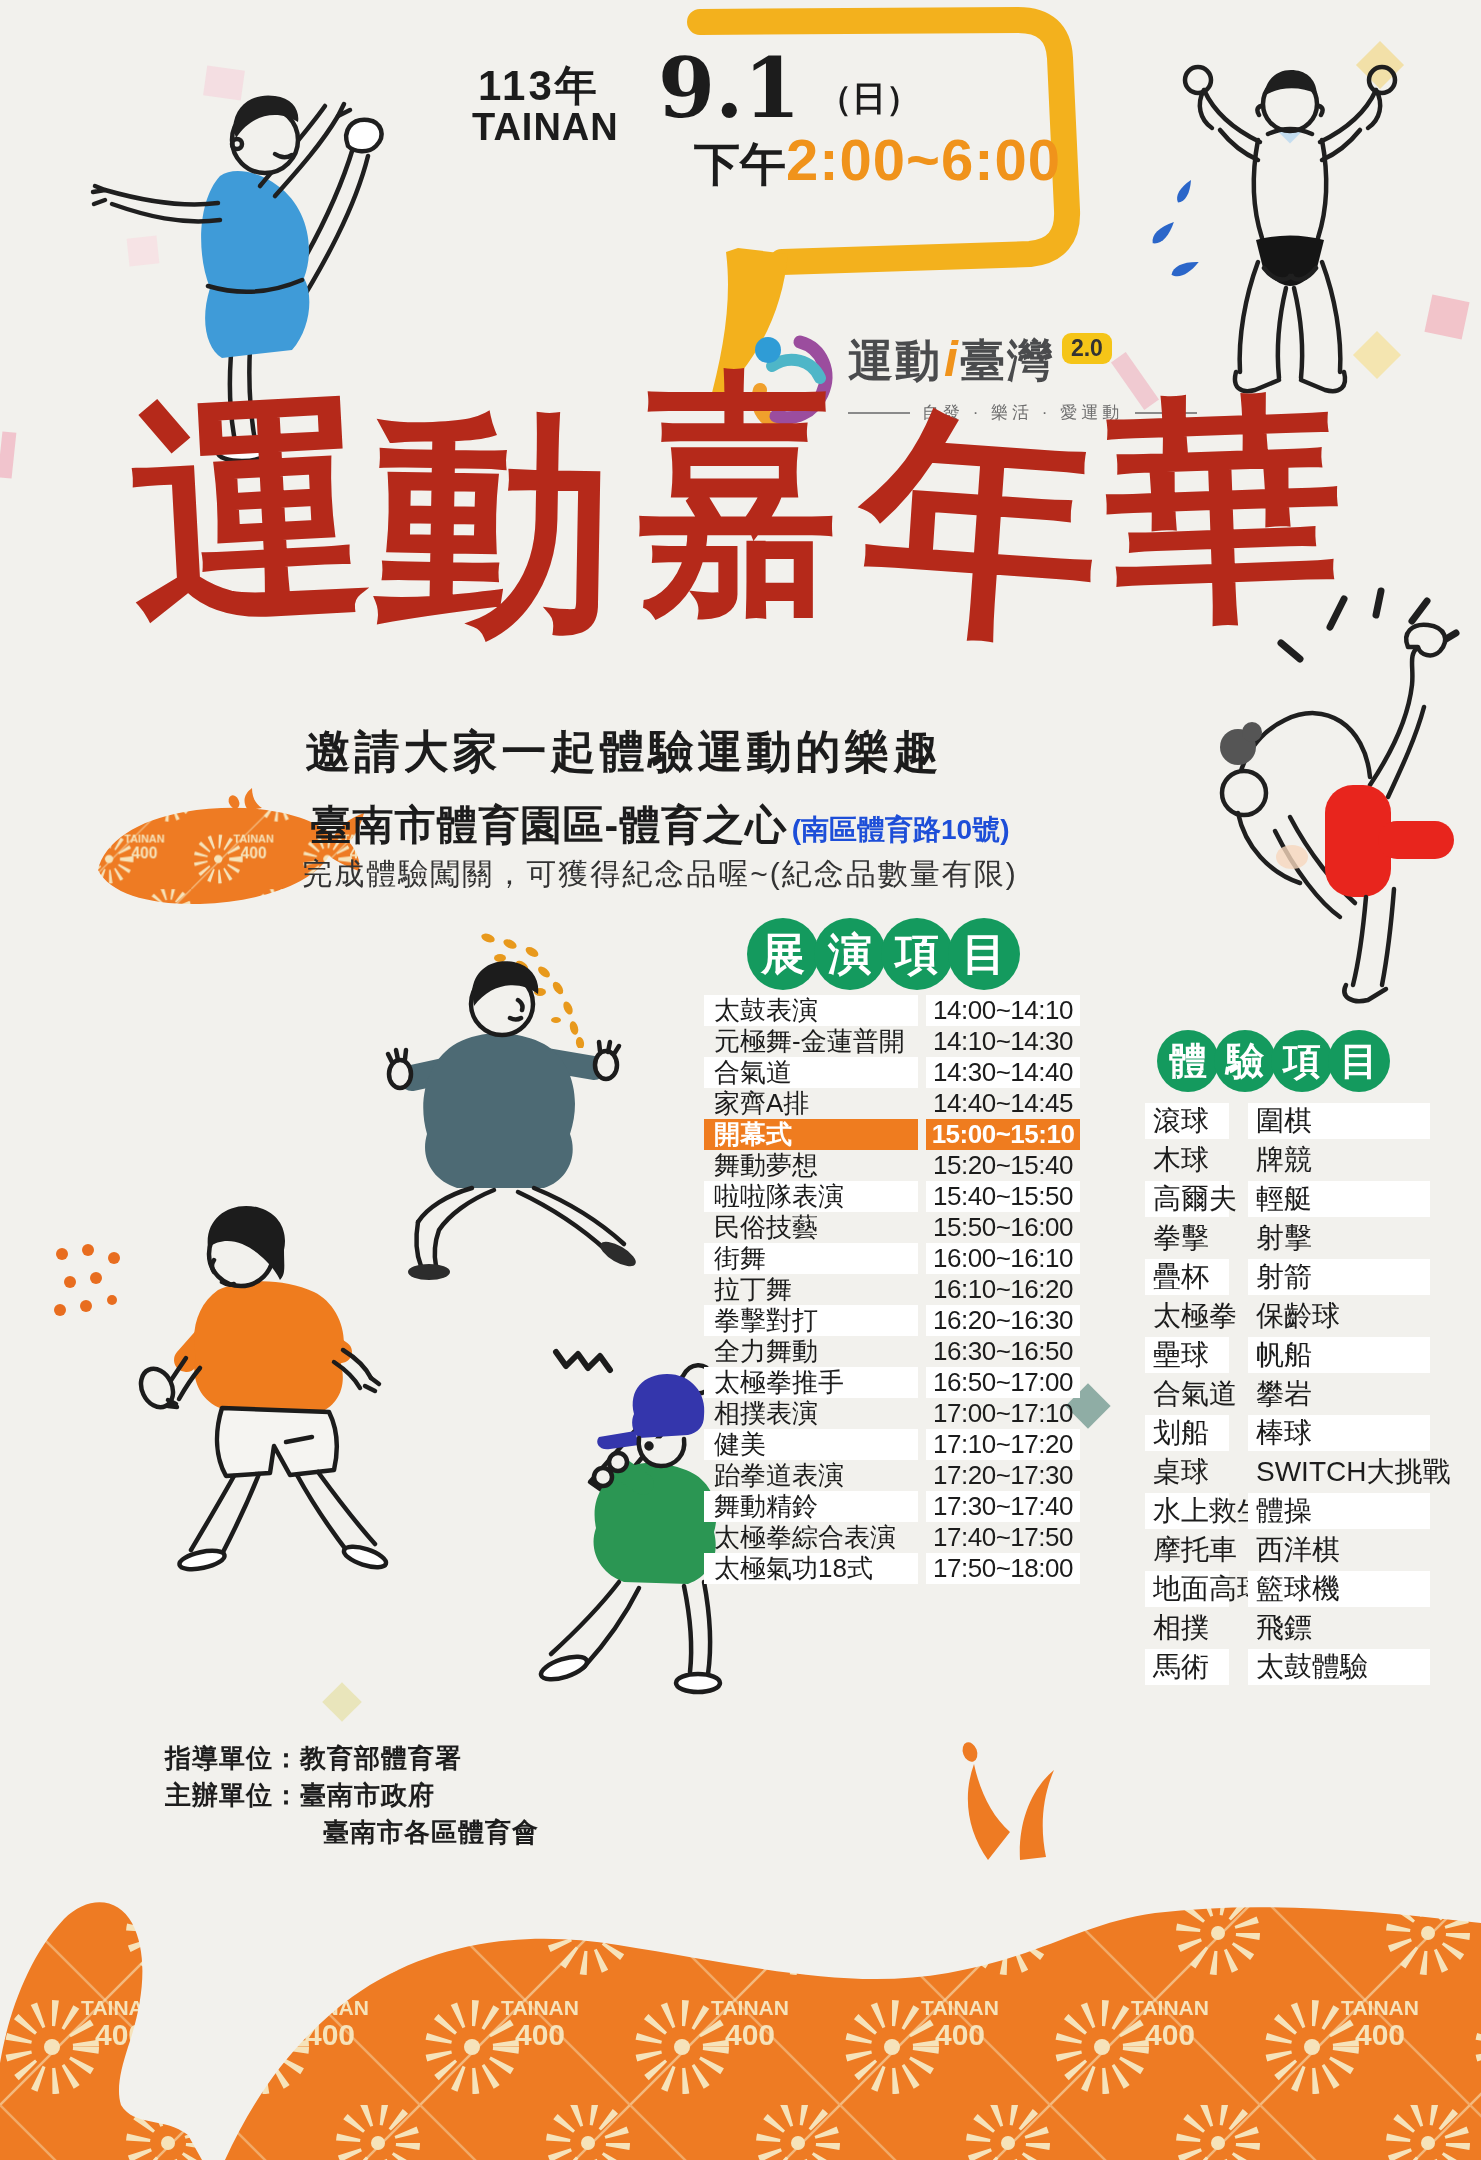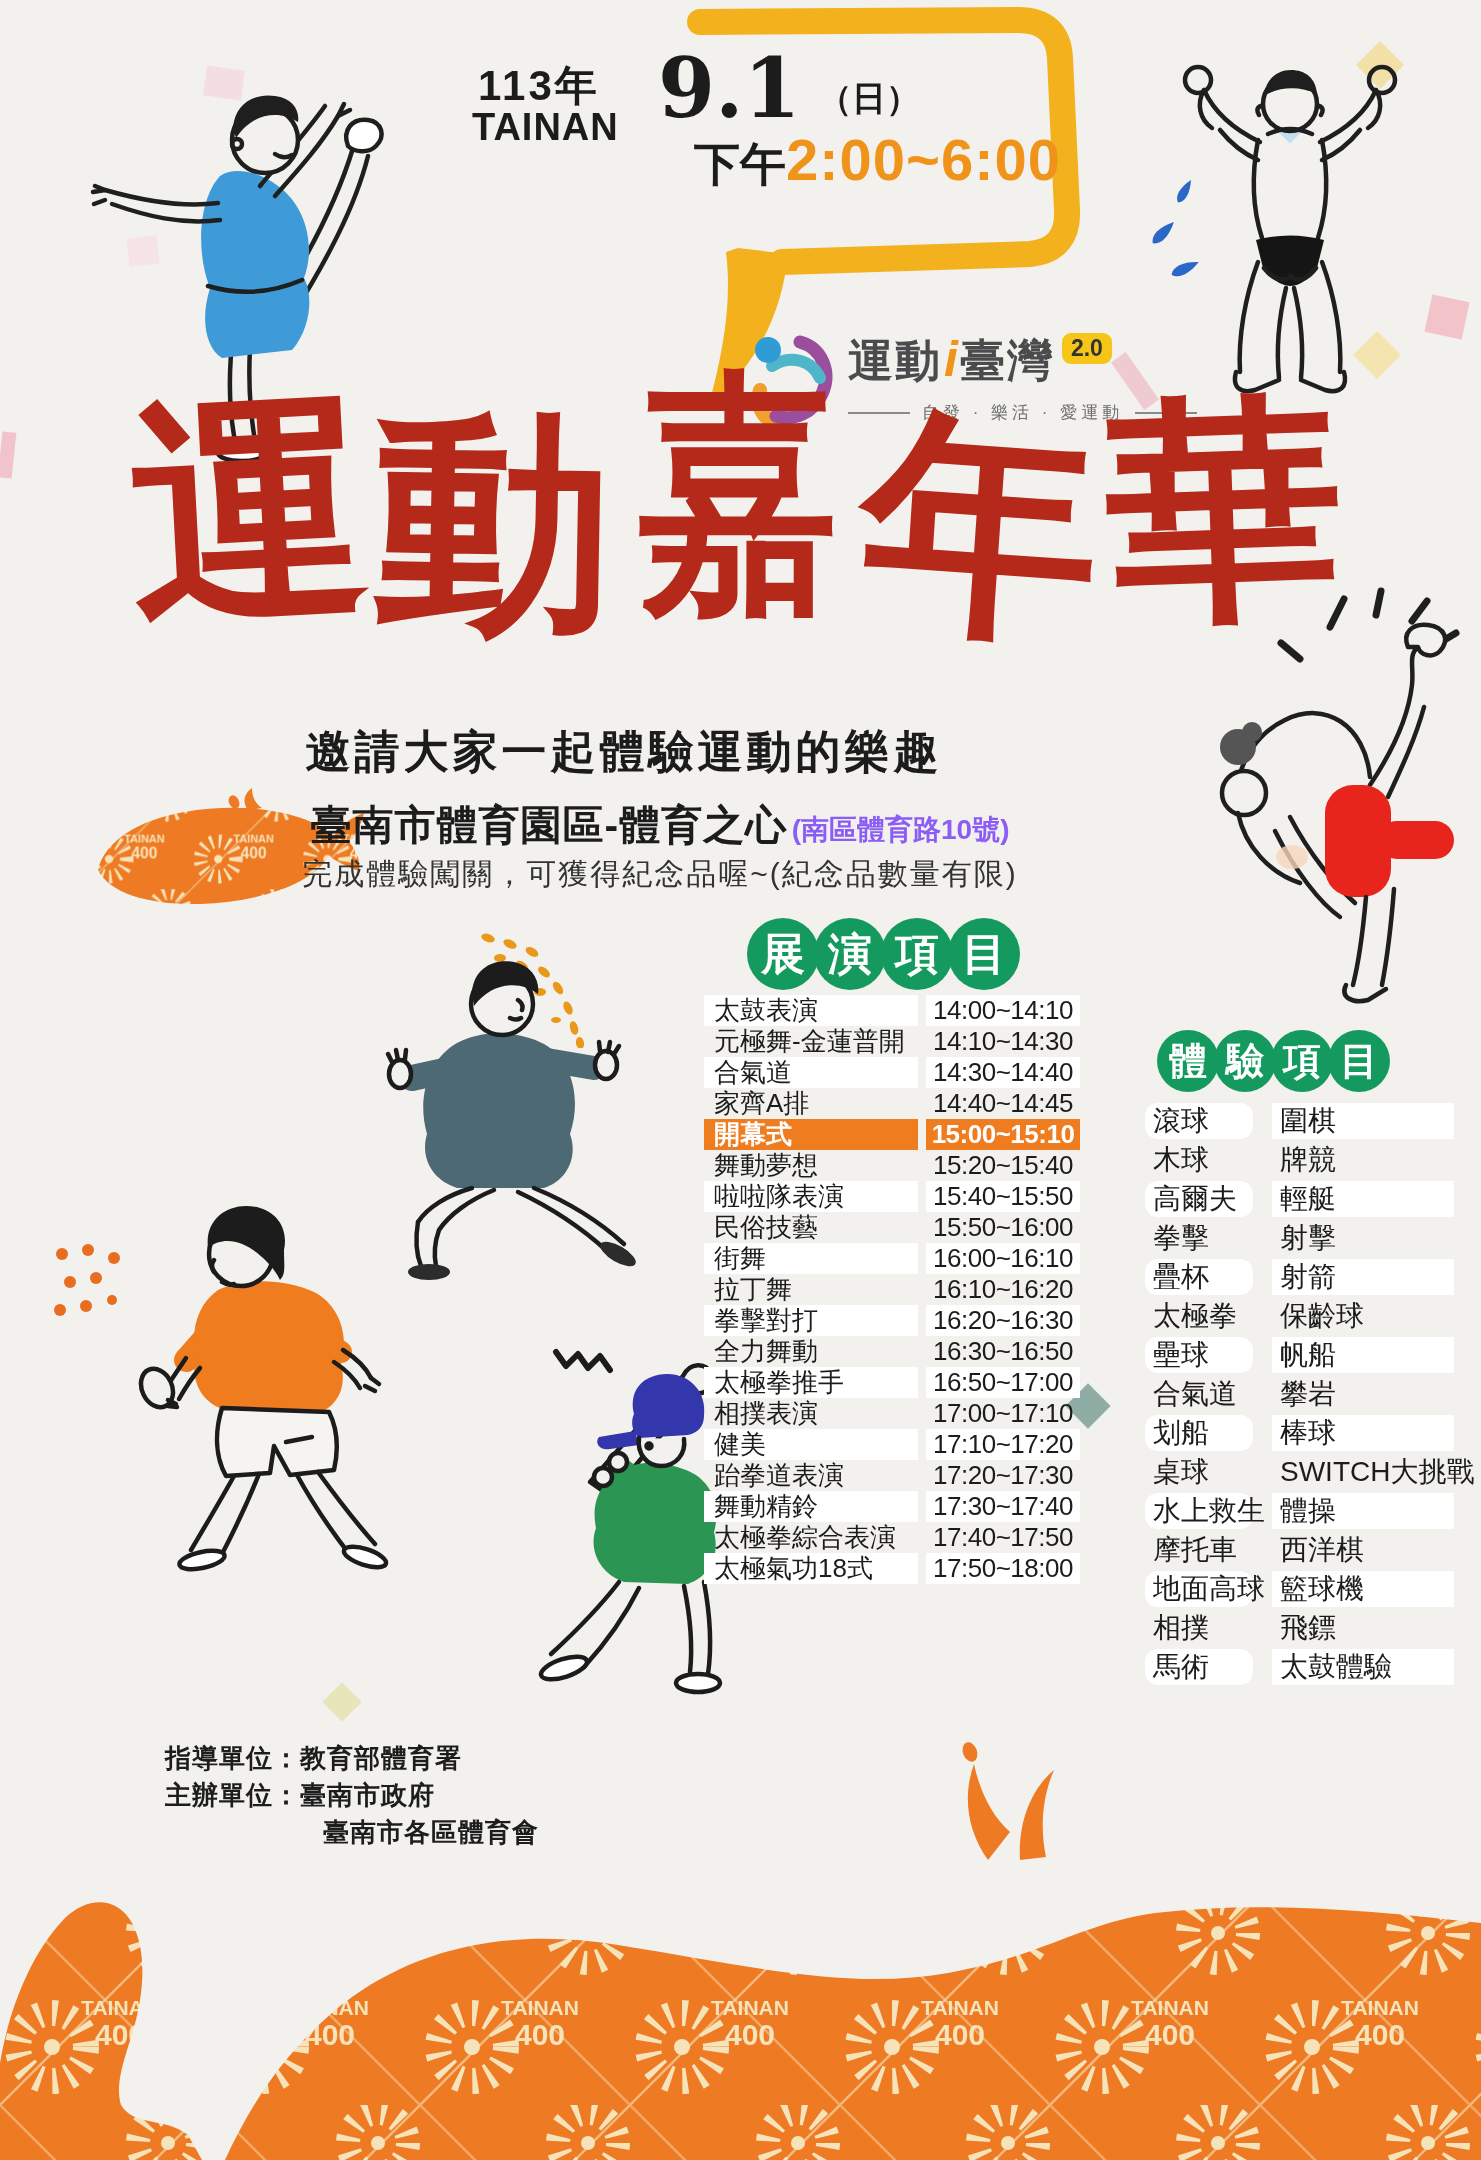--- a/index.html
+++ b/index.html
@@ -38,21 +38,21 @@
   .title .tchar:nth-child(1){transform:rotate(-3deg);}
   .title .tchar:nth-child(2){transform:translateY(12px) rotate(1deg);}
   .title .tchar:nth-child(3){transform:translateY(-16px) scale(.84,1.08);}
   .title .tchar:nth-child(4){transform:translateY(16px) rotate(4deg);}
   .title .tchar:nth-child(5){transform:rotate(-2deg);}
 
   .subtitle{left:154px;top:722px;width:940px;text-align:center;
             font-size:45px;font-weight:bold;letter-spacing:4px;}
   .venue{left:260px;top:798px;width:800px;text-align:center;white-space:nowrap;}
   .venue-name{font-size:41px;font-weight:bold;letter-spacing:1px;}
-  .venue-note{font-size:28px;font-weight:bold;color:#8b5cf6;}
+  .venue-note{font-size:28px;font-weight:bold;color:#1d4ed8;}
   .reward{left:260px;top:854px;width:800px;text-align:center;font-size:30px;color:#333;
           letter-spacing:2px;white-space:nowrap;}
 
   
   .sect{display:flex;}
   .sect .circ{width:72px;height:72px;border-radius:50%;background:#149a5e;color:#fff;
         font-size:44px;font-weight:bold;display:flex;align-items:center;justify-content:center;
         margin-left:-5px;}
   .perf-sect{left:752px;top:918px;}
   .exp-sect{left:1162px;top:1030px;}
@@ -70,21 +70,21 @@
   .pname{width:214px;padding-left:10px;box-sizing:border-box;}
   .ptime{width:154px;justify-content:center;letter-spacing:-0.5px;}
   .prow.s-white .pcell{background:#ffffff;}
   .prow.s-open .pcell{background:#ef7c1f;color:#fff;font-weight:bold;}
 
   
   .elist{left:1145px;top:1103px;width:320px;}
   .erow{display:flex;gap:19px;margin-bottom:3px;}
   .ecell{height:36px;display:flex;align-items:center;font-size:28px;
          padding-left:8px;box-sizing:border-box;white-space:nowrap;}
-  .eleft{width:108px;border-radius:13px;}
+  .eleft{width:84px;}
   .eright{width:182px;}
   .erow.s-white .ecell{background:#ffffff;}
 
   
   .credits{left:165px;top:1740px;font-size:26px;font-weight:bold;line-height:37px;color:#1d1d1d;}
   .cline{white-space:nowrap;letter-spacing:1px;}
   .cline.s-indent{padding-left:158px;}
 
   
   .diamond{width:34px;height:34px;transform:rotate(45deg);opacity:.85;}

